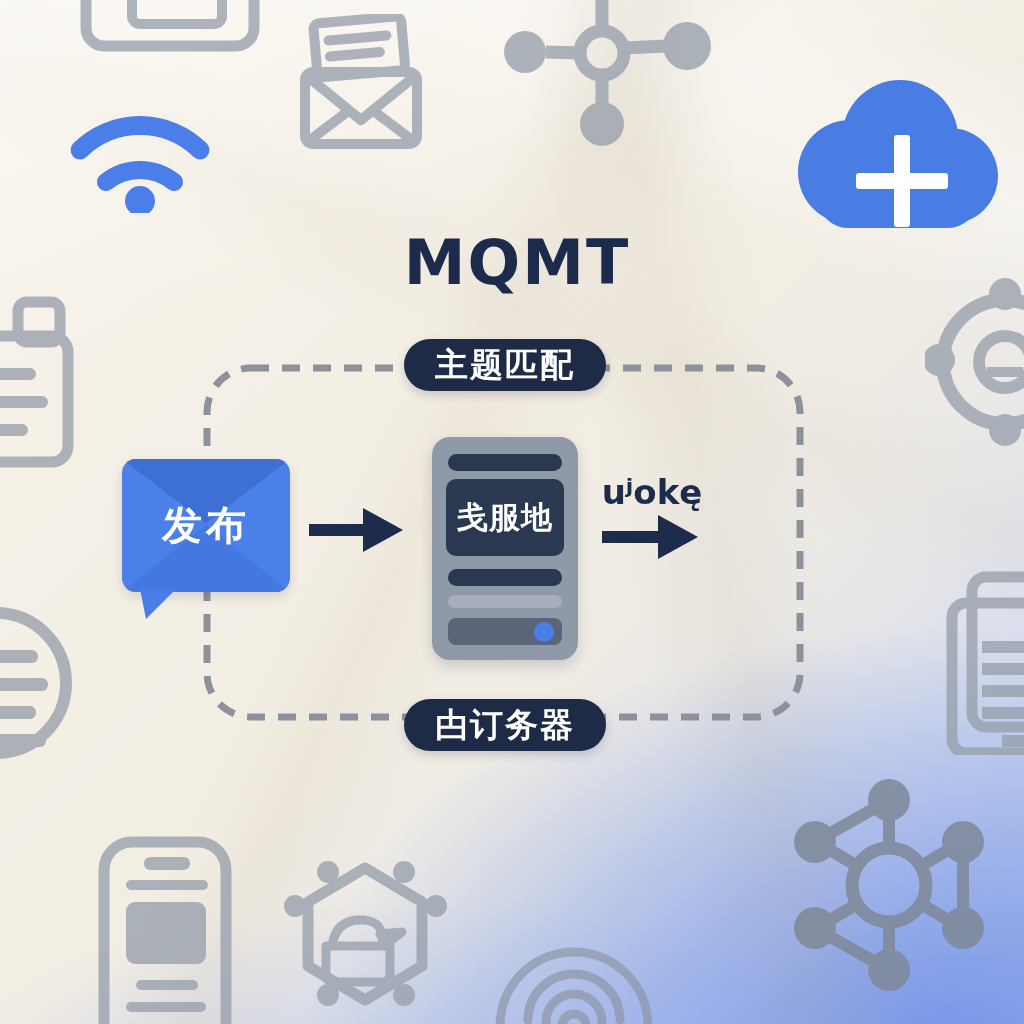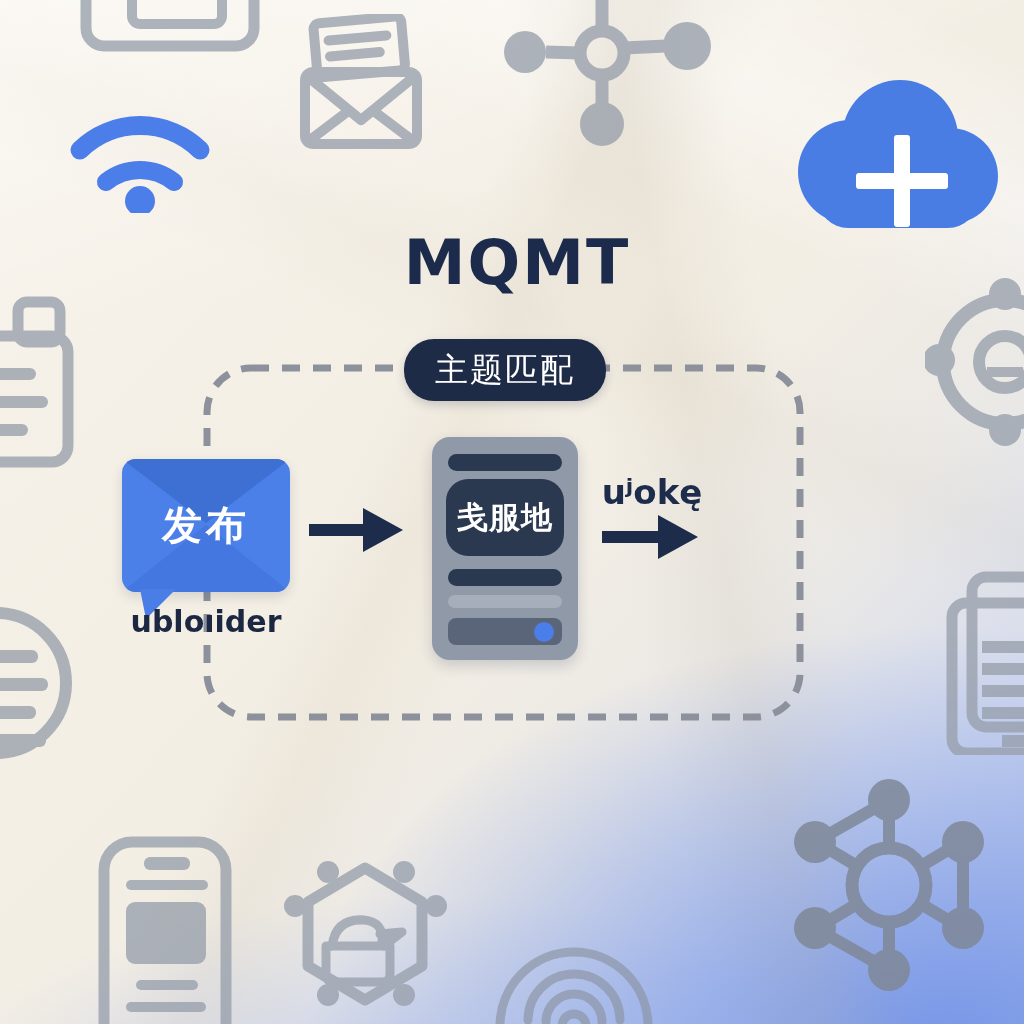--- a/index.html
+++ b/index.html
@@ -17,37 +17,37 @@
       linear-gradient(160deg, rgba(255,255,255,.55) 0%, transparent 28%),
       linear-gradient(24deg, transparent 76%, rgba(255,255,255,.4) 86%, transparent 96%),
       linear-gradient(205deg, transparent 30%, rgba(205,195,175,.10) 36%, transparent 42%);}
   .abs{position:absolute;}
   .bgicon{position:absolute;opacity:.78;}
   svg{display:block;}
 
   .title{position:absolute;left:0;right:0;top:226px;text-align:center;
     font-size:62px;font-weight:800;letter-spacing:2px;color:#1c2a4b;margin-left:10px;}
 
-  .pill{position:absolute;width:202px;height:62px;background:#1e2b46;border-radius:30px;
+  .pill{position:absolute;width:202px;height:52px;background:#1e2b46;border-radius:30px;
     display:flex;align-items:center;justify-content:center;color:#fff;
-    font-size:33px;font-weight:400;letter-spacing:2px;box-shadow:0 4px 10px rgba(20,30,60,.18);}
+    font-size:33px;font-weight:700;letter-spacing:2px;box-shadow:0 4px 10px rgba(20,30,60,.18);}
 
   .bubble{position:absolute;width:168px;height:133px;}
   .bubble .body{position:absolute;inset:0;border-radius:14px;overflow:hidden;box-shadow:0 5px 12px rgba(30,40,70,.15);}
   .bubble .txt{position:absolute;inset:0;display:flex;align-items:center;justify-content:center;
     color:#fff;font-size:40px;font-weight:700;letter-spacing:4px;}
   .bubble .tail{position:absolute;left:12px;top:130px;}
 
   .node-label{position:absolute;text-align:center;color:#1c2742;font-size:30px;font-weight:700;}
 
   .server{position:absolute;left:432px;top:437px;width:146px;height:223px;background:#9099a8;
     border-radius:18px;box-shadow:0 6px 14px rgba(30,40,70,.18);}
   .server .bar1,.server .bar2{position:absolute;left:16px;width:114px;height:17px;background:#2a3950;border-radius:9px;}
   .server .bar1{top:17px}.server .bar2{top:132px}
-  .server .screen{position:absolute;left:14px;top:42px;width:118px;height:77px;background:#2a3950;border-radius:22px;
+  .server .screen{position:absolute;left:14px;top:42px;width:118px;height:77px;background:#2a3950;border-radius:10px;
     display:flex;align-items:center;justify-content:center;color:#fff;font-size:31px;font-weight:700;letter-spacing:1px;}
   .server .bar3{position:absolute;left:16px;top:158px;width:114px;height:13px;background:#a7aebb;border-radius:7px;}
   .server .block{position:absolute;left:16px;top:181px;width:114px;height:27px;background:#5b657a;border-radius:8px;}
   .server .led{position:absolute;left:86px;top:3.5px;width:20px;height:20px;border-radius:50%;background:#4b7ee8;}
 
   .arrow-label{position:absolute;left:592px;top:472px;width:120px;text-align:center;
     color:#1e2c4c;font-size:34px;font-weight:700;}
 </style>
 </head>
 <body>
@@ -204,36 +204,38 @@
   </svg>
 
   <div class="title">MQMT</div>
 
   <svg class="abs" style="left:0;top:0" width="1024" height="1024" viewBox="0 0 1024 1024" fill="none">
     <rect x="207" y="368" width="593" height="349" rx="44" stroke="#8c919c" stroke-width="7" stroke-dasharray="18 13"></rect>
   </svg>
 
   <div class="pill" style="left:404px;top:339px">
     <span>主题匹配</span>
+  </div>
+  <div class="pill" style="left:404px;top:699px">
+    <span>甴订务器</span>
   </div>
 
   <div class="bubble" style="left:122px;top:459px">
     <div class="body">
       <svg width="168" height="133" viewBox="0 0 168 133">
         <rect width="168" height="133" fill="#4a80e8"></rect>
         <polygon points="0,0 168,0 84,64" fill="#3e6fd2"></polygon>
         <polygon points="0,133 168,133 84,66" fill="#4477e0"></polygon>
       </svg>
       <div class="txt">发布</div>
     </div>
     <svg class="tail" width="44" height="32" viewBox="0 0 44 32">
       <polygon points="6,0 42,0 12,30" fill="#4a7ee6"></polygon>
     </svg>
   </div>
-  <div class="node-label" style="left:100px;top:604px;width:212px">ubloıider</div>
 
   <svg class="abs" style="left:303px;top:503px" width="110" height="54" viewBox="0 0 110 54">
     <line x1="6" y1="27" x2="64" y2="27" stroke="#1e2c4c" stroke-width="12"></line>
     <polygon points="60,5 60,49 100,27" fill="#1e2c4c"></polygon>
   </svg>
 
   <div class="server">
     <div class="bar1"></div>
     <div class="screen">
       <span>戋服地</span>

